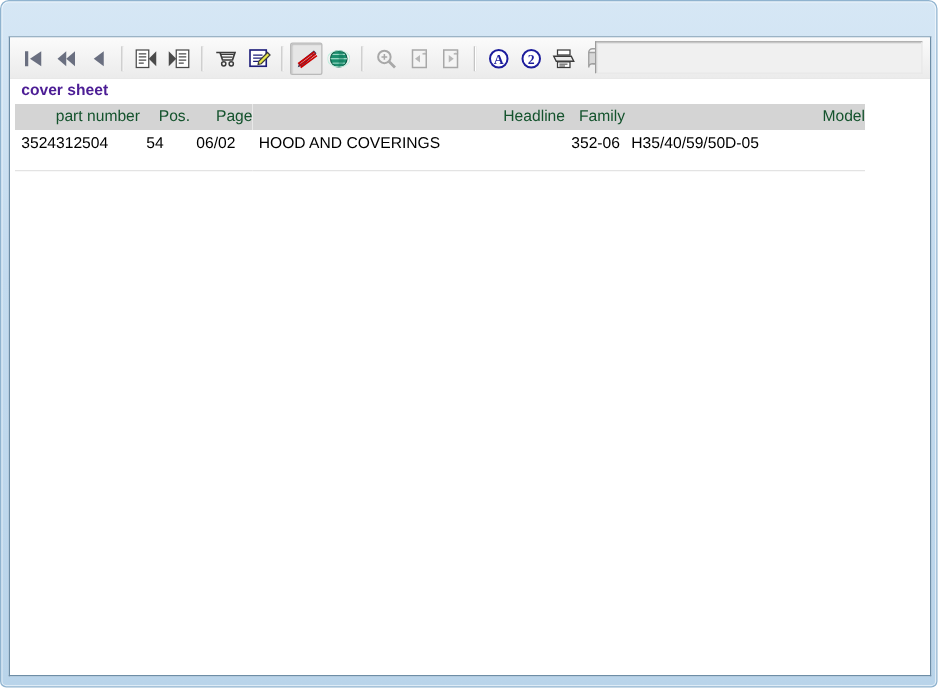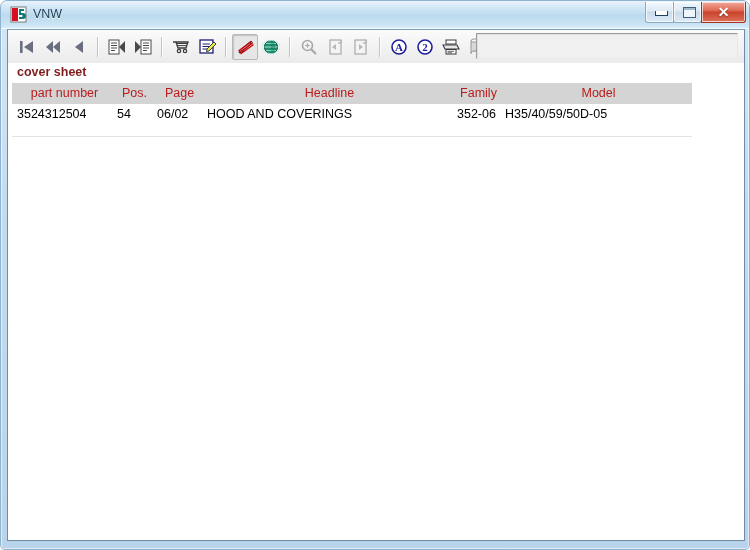--- a/index.html
+++ b/index.html
@@ -203,40 +203,40 @@
     background: #ffffff;
     overflow: hidden;
   }
 
   #section-label {
     position: absolute;
     left: 9px;
     top: 2px;
     font-size: 12.5px;
     font-weight: bold;
-    color: #7f1d1d;
+    color: #4c1d95;
     line-height: 15px;
     white-space: nowrap;
   }
 
   
   #result-table {
     position: absolute;
     left: 4px;
     top: 20px;
     width: 680px;
     border-collapse: collapse;
     table-layout: fixed;
     font-size: 12.5px;
   }
   #result-table th {
     background: #d4d4d4;
     font-weight: normal;
-    text-align: center;
-    color: #b91c1c;
+    text-align: right;
+    color: #14532d;
     padding: 2px 0 3px 5px;
     height: 16px;
     border: none;
     white-space: nowrap;
     overflow: hidden;
   }
   #result-table td {
     padding: 2px 0 14px 5px;
     height: 16px;
     color: #000000;
@@ -248,44 +248,20 @@
   td.link-cell { color: #2b2bc4; }
 
   
   svg { display: block; }
 </style>
 </head>
 <body>
 
 <div id="app-window">
 
-  <div id="titlebar">
-
-    <span class="title-icon">
-      <svg width="17" height="17" viewBox="0 0 17 17">
-        <rect x="1" y="1" width="15" height="15" fill="#ffffff" stroke="#7a7a7a" stroke-width="1"></rect>
-        <rect x="2" y="2" width="6" height="13" fill="#d40f22"></rect>
-        <path d="M9 3 h5 v2 h-3 v2 h2 a3 3 0 0 1 0 6 h-4 v-2 h3 a1.2 1.2 0 0 0 0-2 h-3 z" fill="#0f7a78"></path>
-      </svg>
-    </span>
-
-    <span class="title-text">VNW</span>
-
-    <div class="win-btns">
-      <div class="win-btn first">
-        <span class="glyph-min"></span>
-      </div>
-      <div class="win-btn">
-        <span class="glyph-max"></span>
-      </div>
-      <div class="win-btn close">
-        <span class="glyph-close">✕</span>
-      </div>
-    </div>
-  </div>
 
   <div id="client">
 
     <div id="toolbar">
       <div class="tb-row">
 
         <div class="tb-btn">
           <span>
             <svg width="18" height="16" viewBox="0 0 18 16">
               <rect x="2" y="2" width="2.6" height="12" fill="#6a6f80"></rect>

